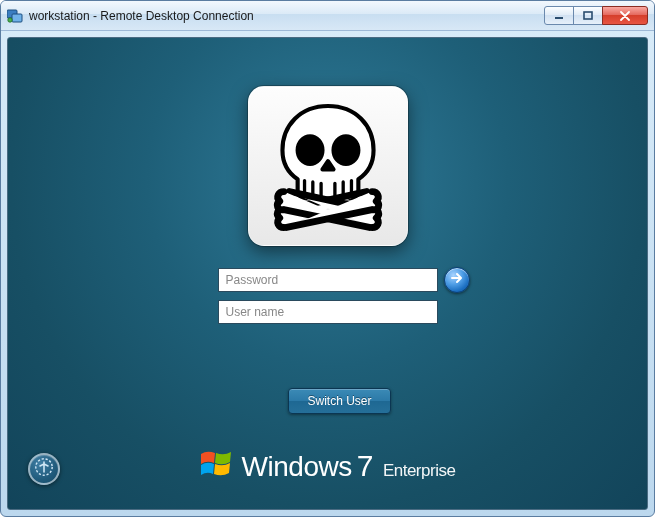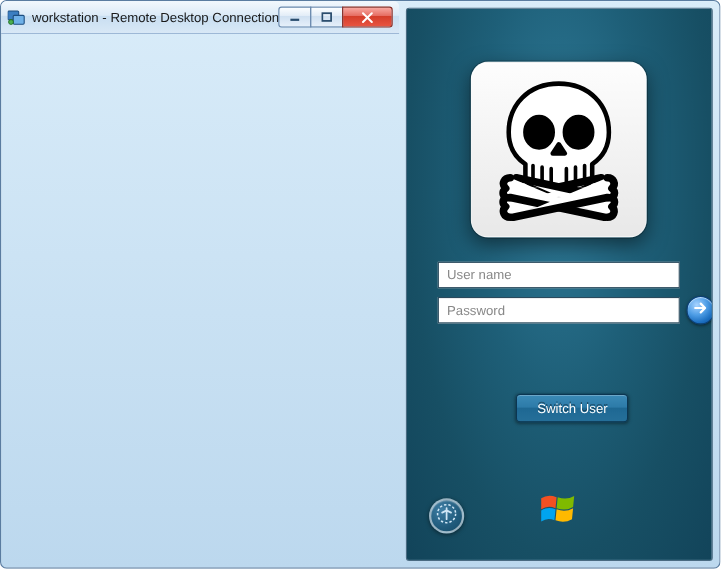--- a/index.html
+++ b/index.html
@@ -2,21 +2,21 @@
 <html><head>
 <meta charset="utf-8">
 <style>
   * { box-sizing: border-box; margin: 0; padding: 0; }
   html, body { width: 655px; height: 517px; overflow: hidden; font-family: "Segoe UI", Tahoma, sans-serif; }
   .window {
     width: 655px; height: 517px;
     background: linear-gradient(to bottom, #d9ecf9 0%, #bcd8ee 100%);
     border: 1px solid #5a7ca0;
     border-radius: 6px;
-    display: flex; flex-direction: row;
+    display: flex; flex-direction: column;
     position: relative;
   }
   .titlebar {
     height: 30px;
     display: flex; align-items: center;
     padding: 0 6px;
     background: linear-gradient(to bottom, #f2f8fd 0%, #dbeaf7 45%, #c8def1 46%, #d8e8f6 100%);
     border-bottom: 1px solid #9db8d6;
     border-radius: 5px 5px 0 0;
   }
@@ -170,33 +170,33 @@
               <path d="M82 70 C86 70 88 74 85 77 C88 79 87 84 82 83 L20 96" stroke-width="5"></path>
             </g>
           </g>
         </svg>
       </span>
     </div>
 
     <div class="cred-stack">
       <div class="cred-row">
         <span class="spacer-for-go"></span>
-        <input class="cred-input" type="text" placeholder="User name" style="">
-        <span class="spacer-for-go"></span>
-      </div>
-      <div class="cred-row">
-        <span class="spacer-for-go"></span>
         <input class="cred-input" type="password" placeholder="Password" style="">
         <div class="go-btn">
           <span>
             <svg viewBox="0 0 14 14">
                 <path d="M2 7 H10 M7 3 L11 7 L7 11" stroke="#fff" stroke-width="2" fill="none" stroke-linecap="round" stroke-linejoin="round"></path>
               </svg>
           </span>
         </div>
+      </div>
+      <div class="cred-row">
+        <span class="spacer-for-go"></span>
+        <input class="cred-input" type="text" placeholder="User name" style="">
+        <span class="spacer-for-go"></span>
       </div>
     </div>
 
     <div class="switch-btn">
       <span>Switch User</span>
     </div>
 
     <div class="ease-btn">
       <span>
         <svg width="20" height="20" viewBox="0 0 20 20">
@@ -210,16 +210,21 @@
       <span>
         <svg width="34" height="34" viewBox="0 0 34 34">
           <g transform="translate(1,3)">
             <path d="M0 4 Q6 0 14 3 L13 13 Q6 10 0 14 Z" fill="#f25022"></path>
             <path d="M15 3 Q23 6 30 2 L29 12 Q22 16 14 13 Z" fill="#7fba00"></path>
             <path d="M0 15 Q6 11 13 14 L12 24 Q6 21 0 25 Z" fill="#00a4ef"></path>
             <path d="M14 14 Q22 17 29 13 L28 23 Q21 27 13 24 Z" fill="#ffb900"></path>
           </g>
         </svg>
       </span>
+      <span class="brand-text">
+        <span class="w7">Windows</span>
+          <span class="seven">7</span>
+        <span class="edition">Enterprise</span>
+      </span>
     </div>
 
   </div>
 </div>
 
 </body></html>

